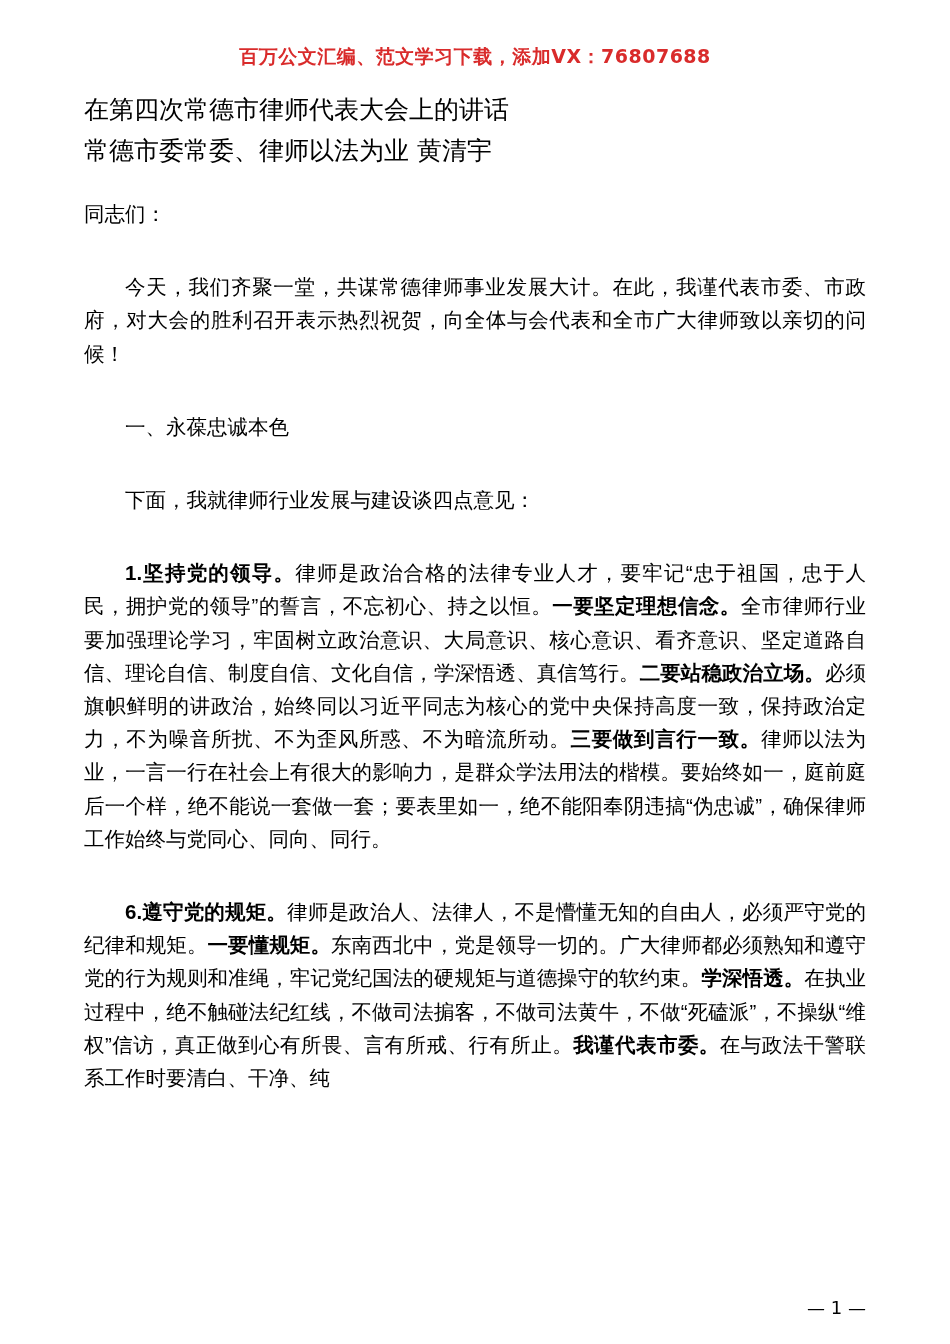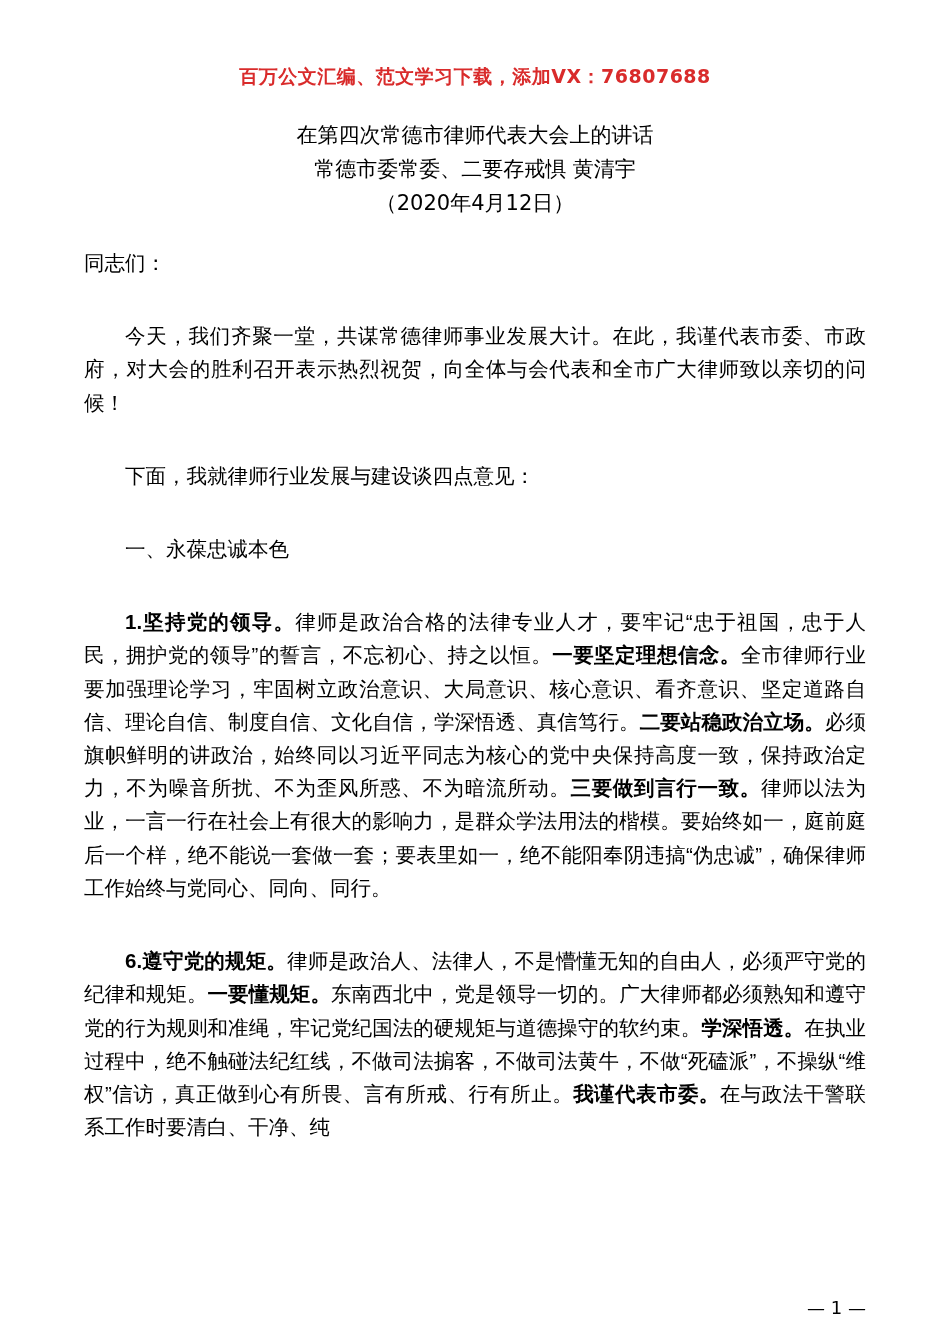--- a/index.html
+++ b/index.html
@@ -22,28 +22,27 @@
     box-sizing: border-box;
     padding: 0 84px;
   }
   .watermark {
     text-align: center;
     color: #d92b2b;
     font-family: "DejaVu Sans", "Liberation Sans", sans-serif;
     font-weight: bold;
     font-size: 19px;
     letter-spacing: 0.5px;
-    padding-top: 64px;
+    padding-top: 44px;
     white-space: nowrap;
   }
   .title-block {
-    text-align: center;
-    margin-top: 28px;
+    margin-top: 20px;
     font-family: "DejaVu Sans", "Liberation Sans", sans-serif;
-    font-size: 21px;
+    font-size: 25px;
     line-height: 1.62;
     color: #000;
   }
   .title-line {
     display: block;
   }
   .body-text {
     margin-top: 26px;
     font-family: Liberation Sans, sans-serif;
     font-size: 20.5px;
@@ -73,34 +72,33 @@
 </style>
 </head>
 <body>
 
 <div class="page">
 
   <div class="watermark">百万公文汇编、范文学习下载，添加VX：76807688</div>
 
   <div class="title-block">
     <span class="title-line">在第四次常德市律师代表大会上的讲话</span>
-    <span class="title-line">常德市委常委、二要存戒惧 黄清宇</span>
-    <span class="title-line">（2020年4月12日）</span>
+    <span class="title-line">常德市委常委、律师以法为业 黄清宇</span>
   </div>
 
   <div class="body-text">
 
     <p class="para">同志们：</p>
 
     <p class="para indent">今天，我们齐聚一堂，共谋常德律师事业发展大计。在此，我谨代表市委、市政府，对大会的胜利召开表示热烈祝贺，向全体与会代表和全市广大律师致以亲切的问候！</p>
 
 
+    <p class="para indent">一、永葆忠诚本色</p>
+
     <p class="para indent">下面，我就律师行业发展与建设谈四点意见：</p>
-
-    <p class="para indent">一、永葆忠诚本色</p>
 
     <p class="para indent"><span class="b">1.坚持党的领导。</span><span>律师是政治合格的法律专业人才，要牢记“忠于祖国，忠于人民，拥护党的领导”的誓言，不忘初心、持之以恒。</span><span class="b">一要坚定理想信念。</span><span>全市律师行业要加强理论学习，牢固树立政治意识、大局意识、核心意识、看齐意识、坚定道路自信、理论自信、制度自信、文化自信，学深悟透、真信笃行。</span><span class="b">二要站稳政治立场。</span><span>必须旗帜鲜明的讲政治，始终同以习近平同志为核心的党中央保持高度一致，保持政治定力，不为噪音所扰、不为歪风所惑、不为暗流所动。</span><span class="b">三要做到言行一致。</span><span>律师以法为业，一言一行在社会上有很大的影响力，是群众学法用法的楷模。要始终如一，庭前庭后一个样，绝不能说一套做一套；要表里如一，绝不能阳奉阴违搞“伪忠诚”，确保律师工作始终与党同心、同向、同行。</span></p>
 
     <p class="para indent"><span class="b">6.遵守党的规矩。</span><span>律师是政治人、法律人，不是懵懂无知的自由人，必须严守党的纪律和规矩。</span><span class="b">一要懂规矩。</span><span>东南西北中，党是领导一切的。广大律师都必须熟知和遵守党的行为规则和准绳，牢记党纪国法的硬规矩与道德操守的软约束。</span><span class="b">学深悟透。</span><span>在执业过程中，绝不触碰法纪红线，不做司法掮客，不做司法黄牛，不做“死磕派”，不操纵“维权”信访，真正做到心有所畏、言有所戒、行有所止。</span><span class="b">我谨代表市委。</span><span>在与政法干警联系工作时要清白、干净、纯</span></p>
 
   </div>
 
   <div class="footer">— 1 —</div>
 
 </div>

